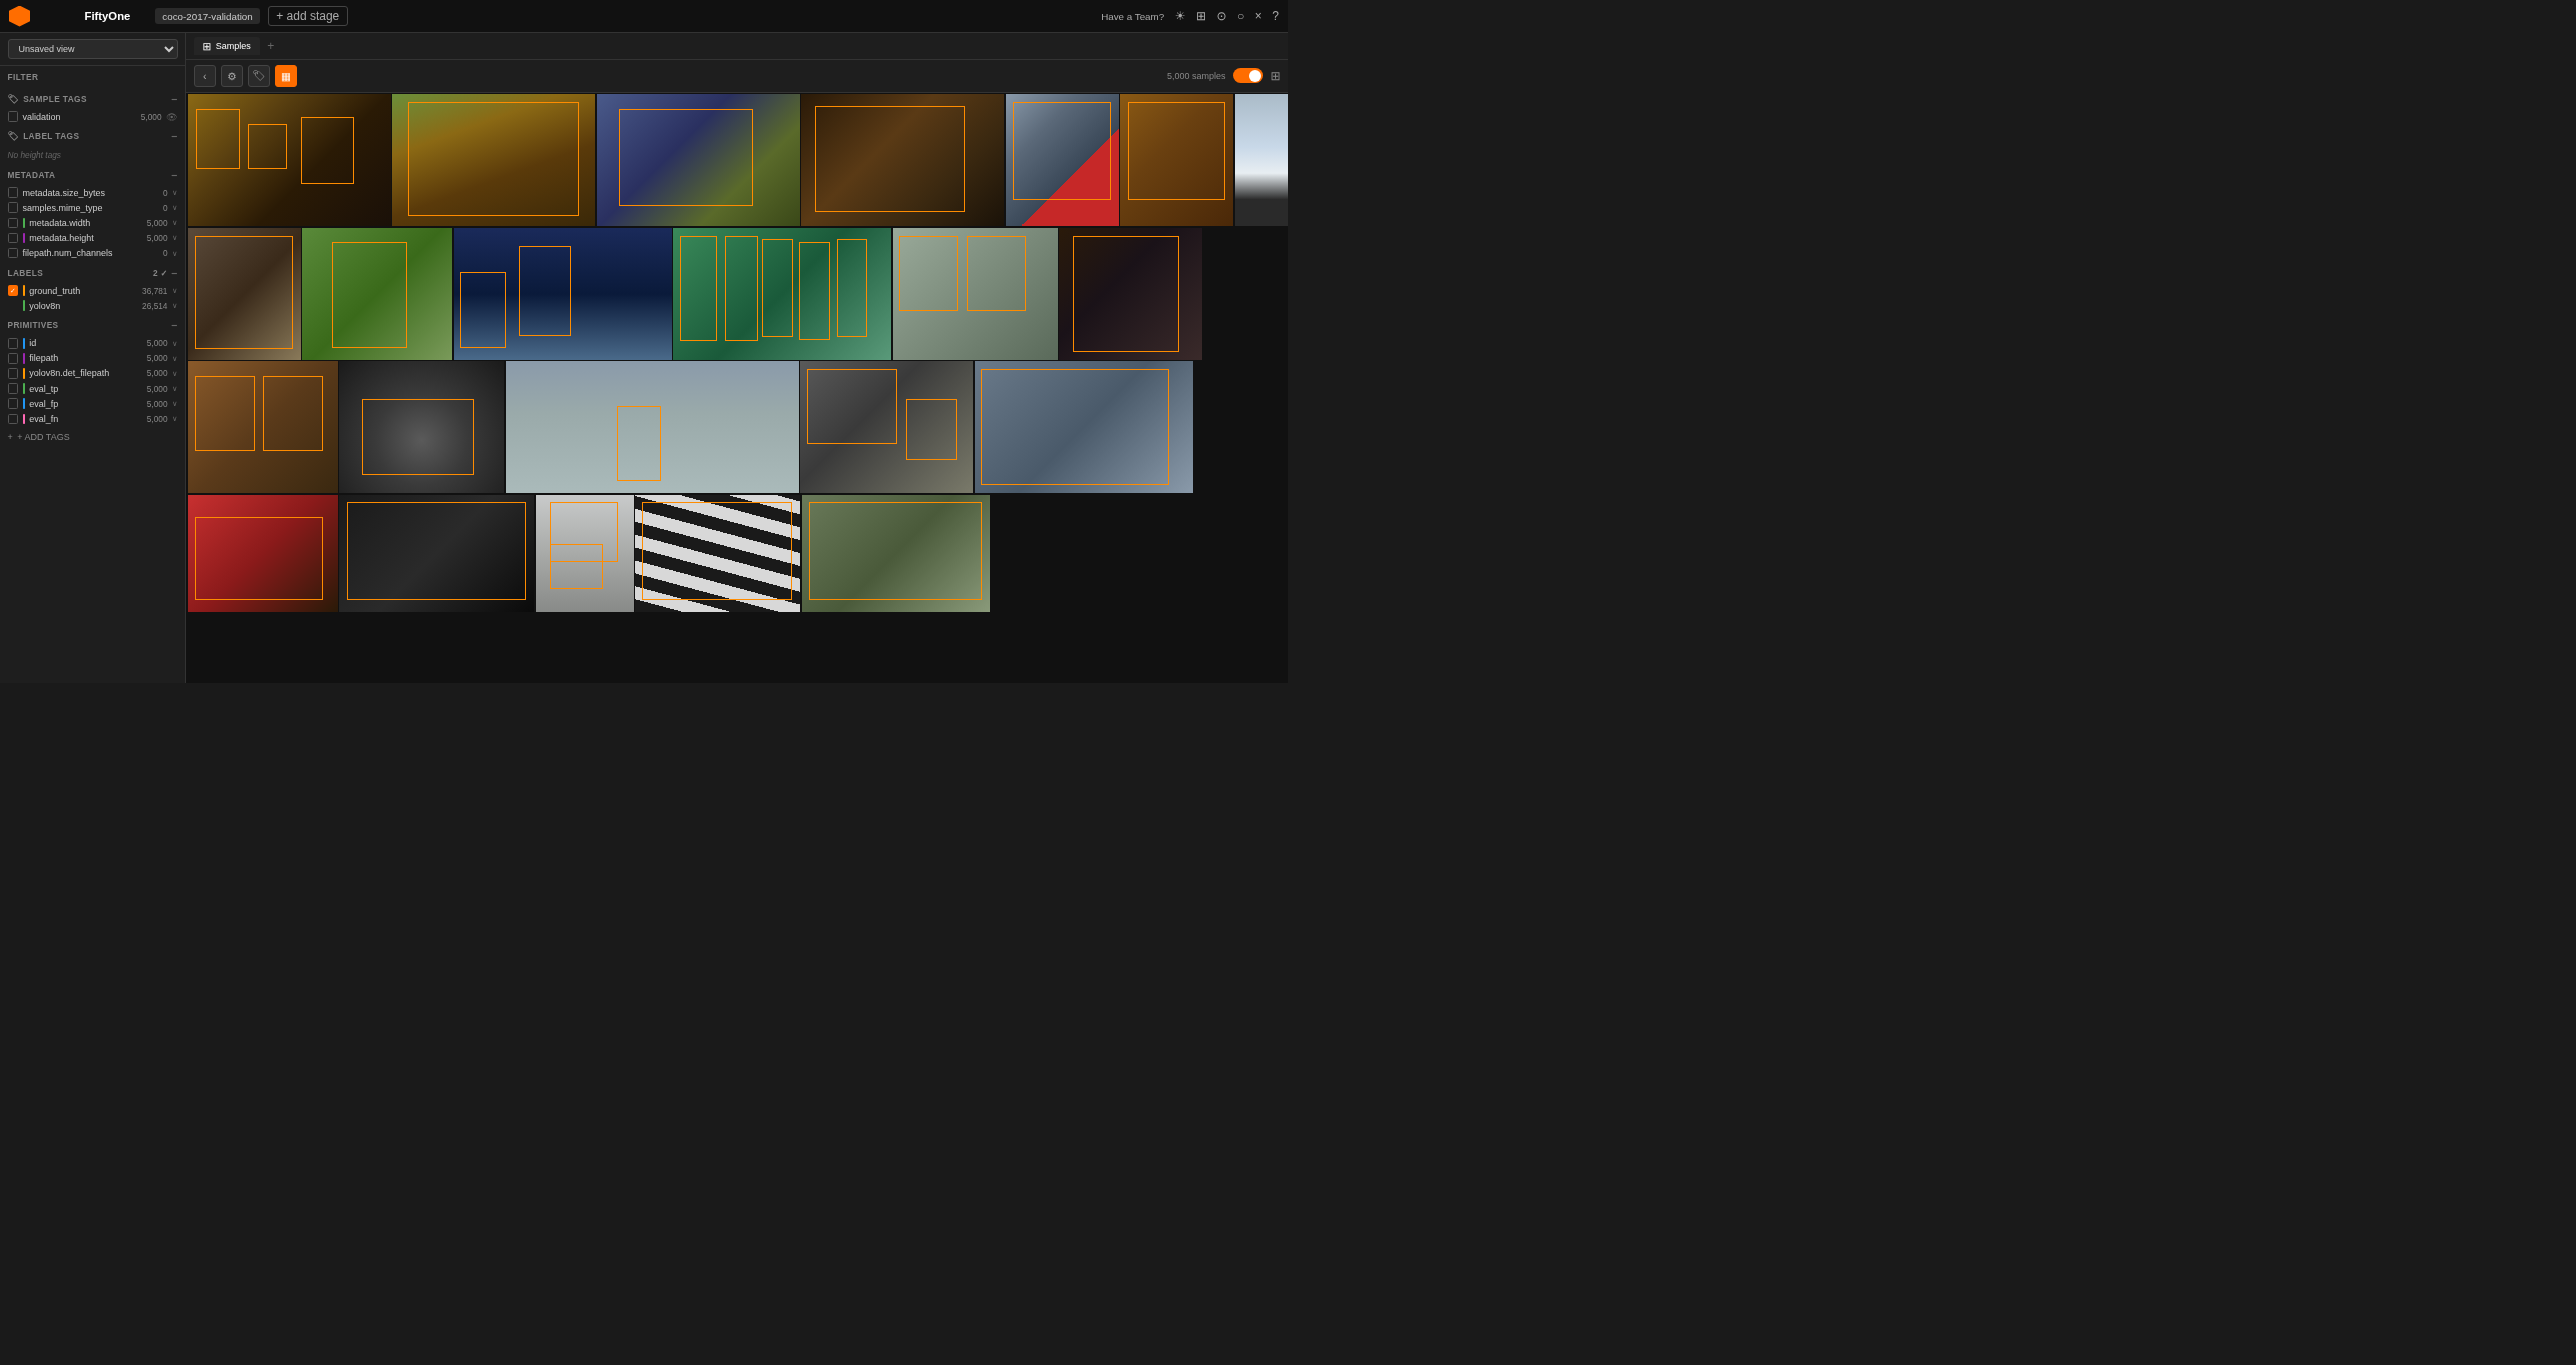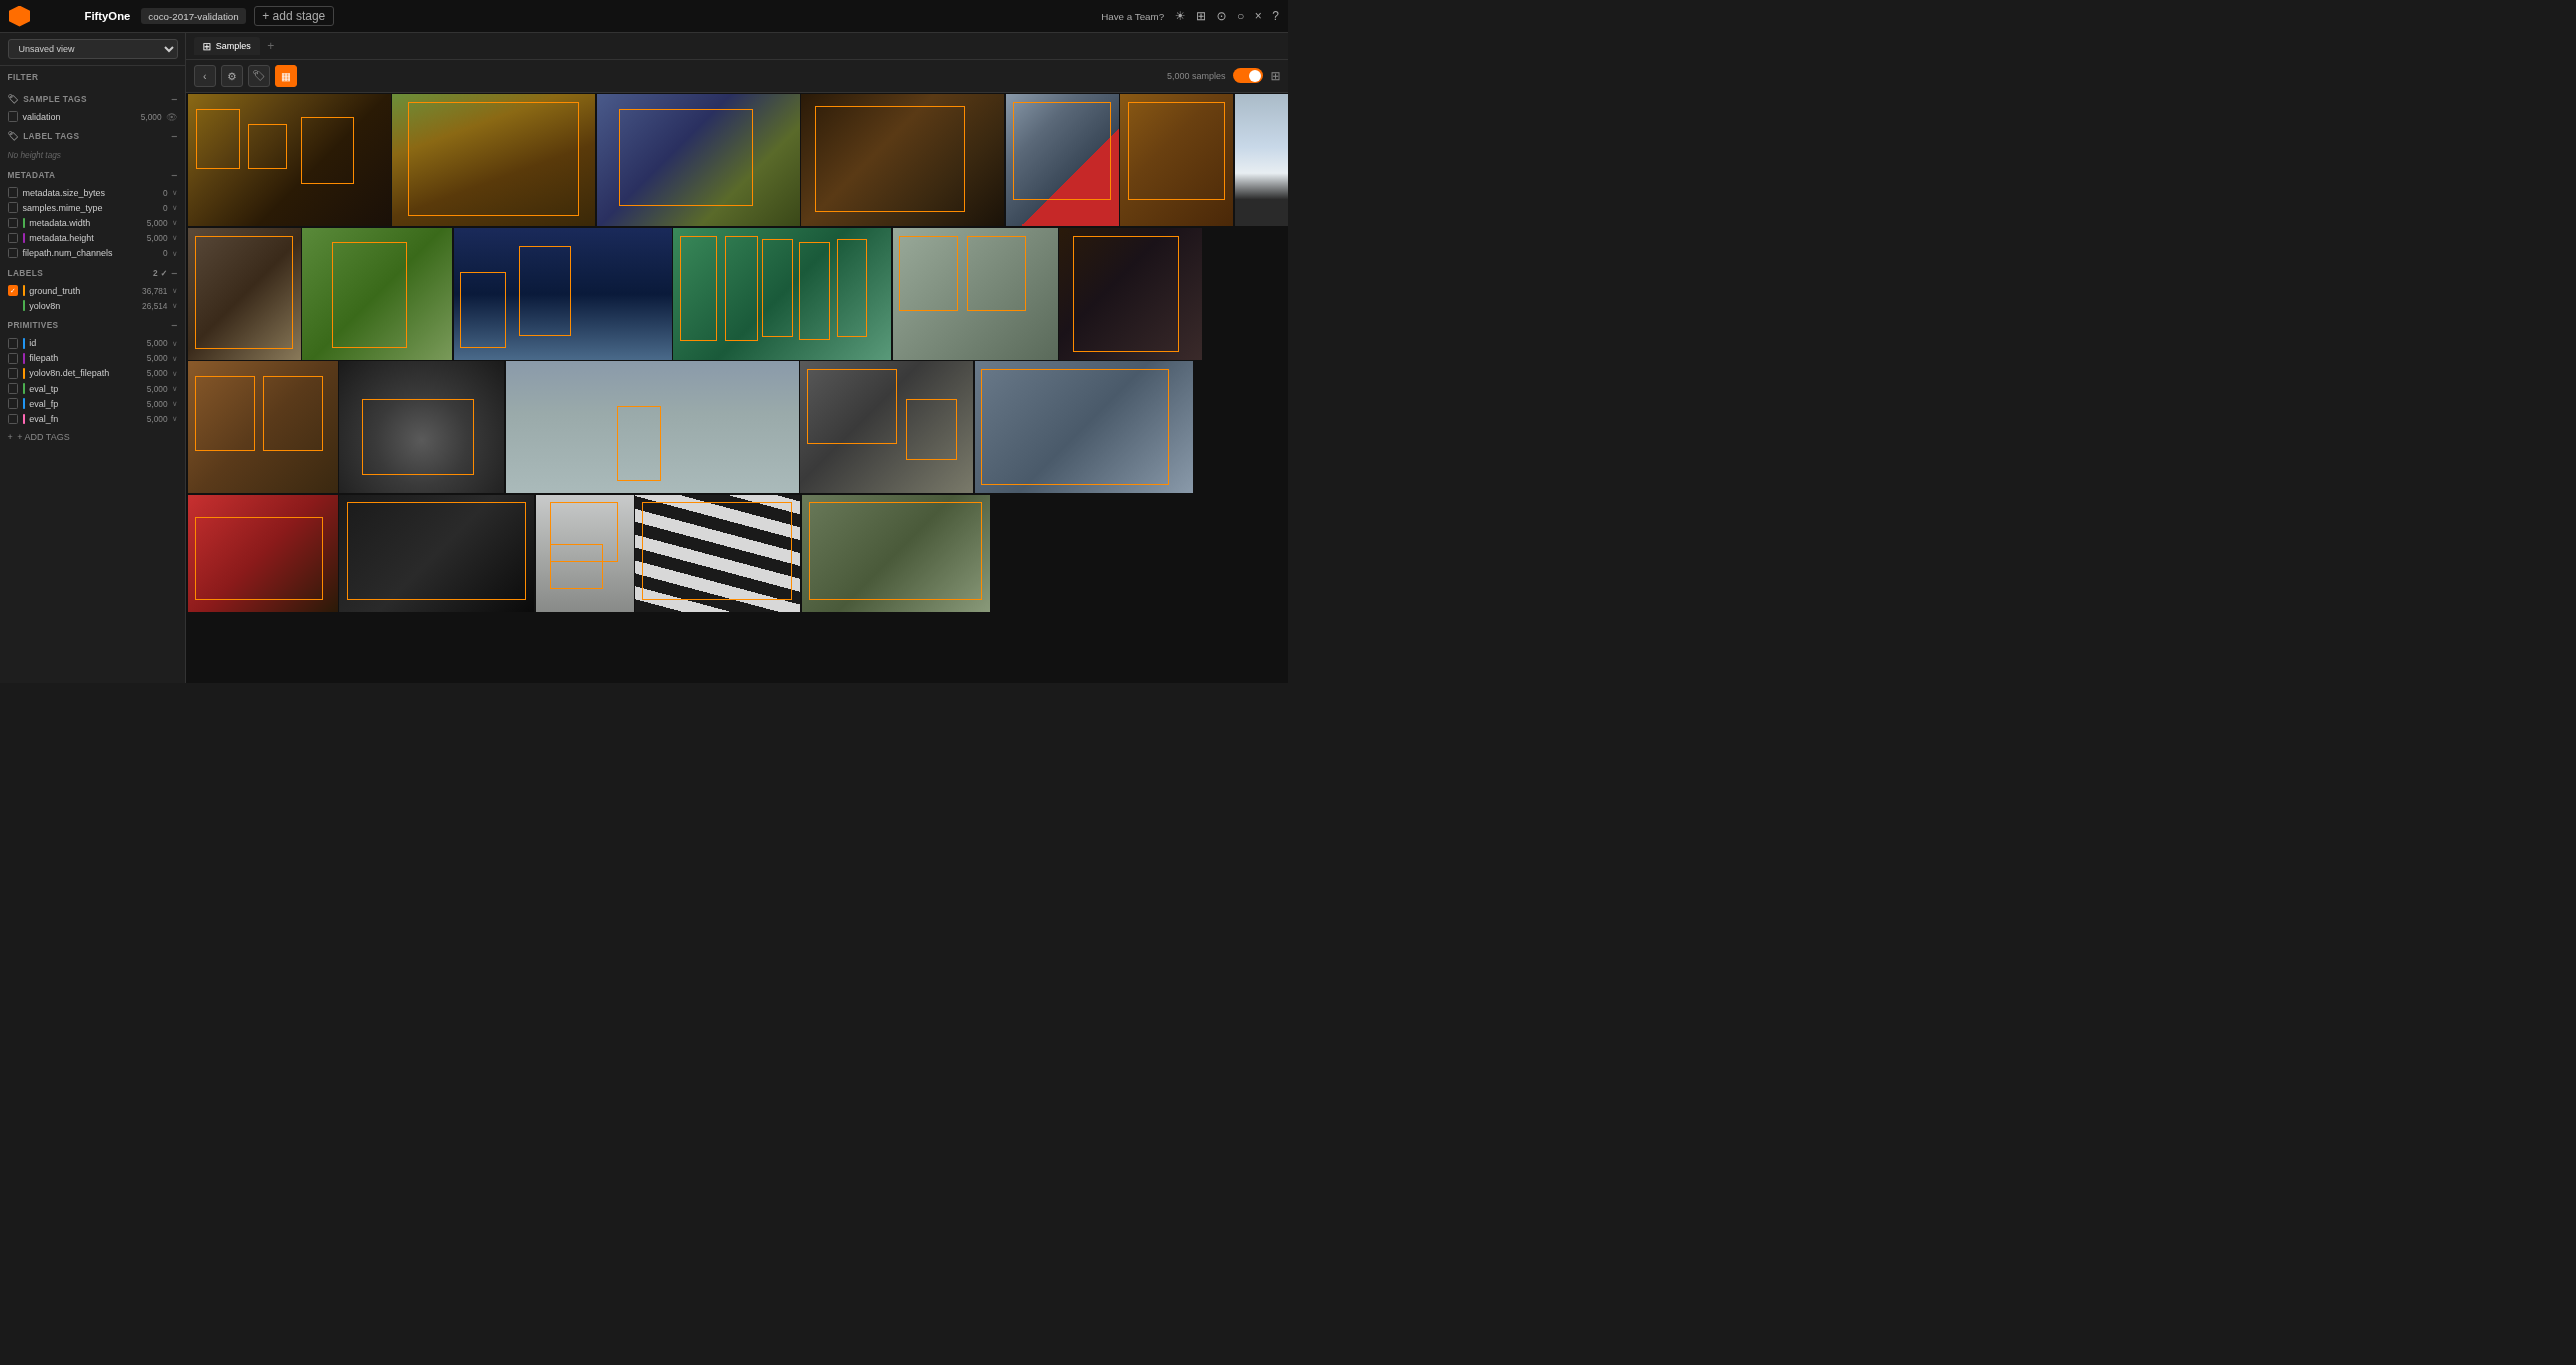--- a/index.html
+++ b/index.html
@@ -27,20 +27,21 @@
       font-weight: 600;
       margin-right: 3px;
       padding-left: 47px;
     }
     #dataset-name {
       color: #ccc;
       font-size: 9.8px;
       background: #2a2a2a;
       padding: 2.3px 7.5px;
       border-radius: 3px;
+      margin-left: 14px;
     }
     #add-stage-btn {
       background: transparent;
       border: 0.8px solid #444;
       color: #aaa;
       font-size: 12px;
       padding: 2.3px 7.5px;
       border-radius: 3px;
       cursor: pointer;
     }

